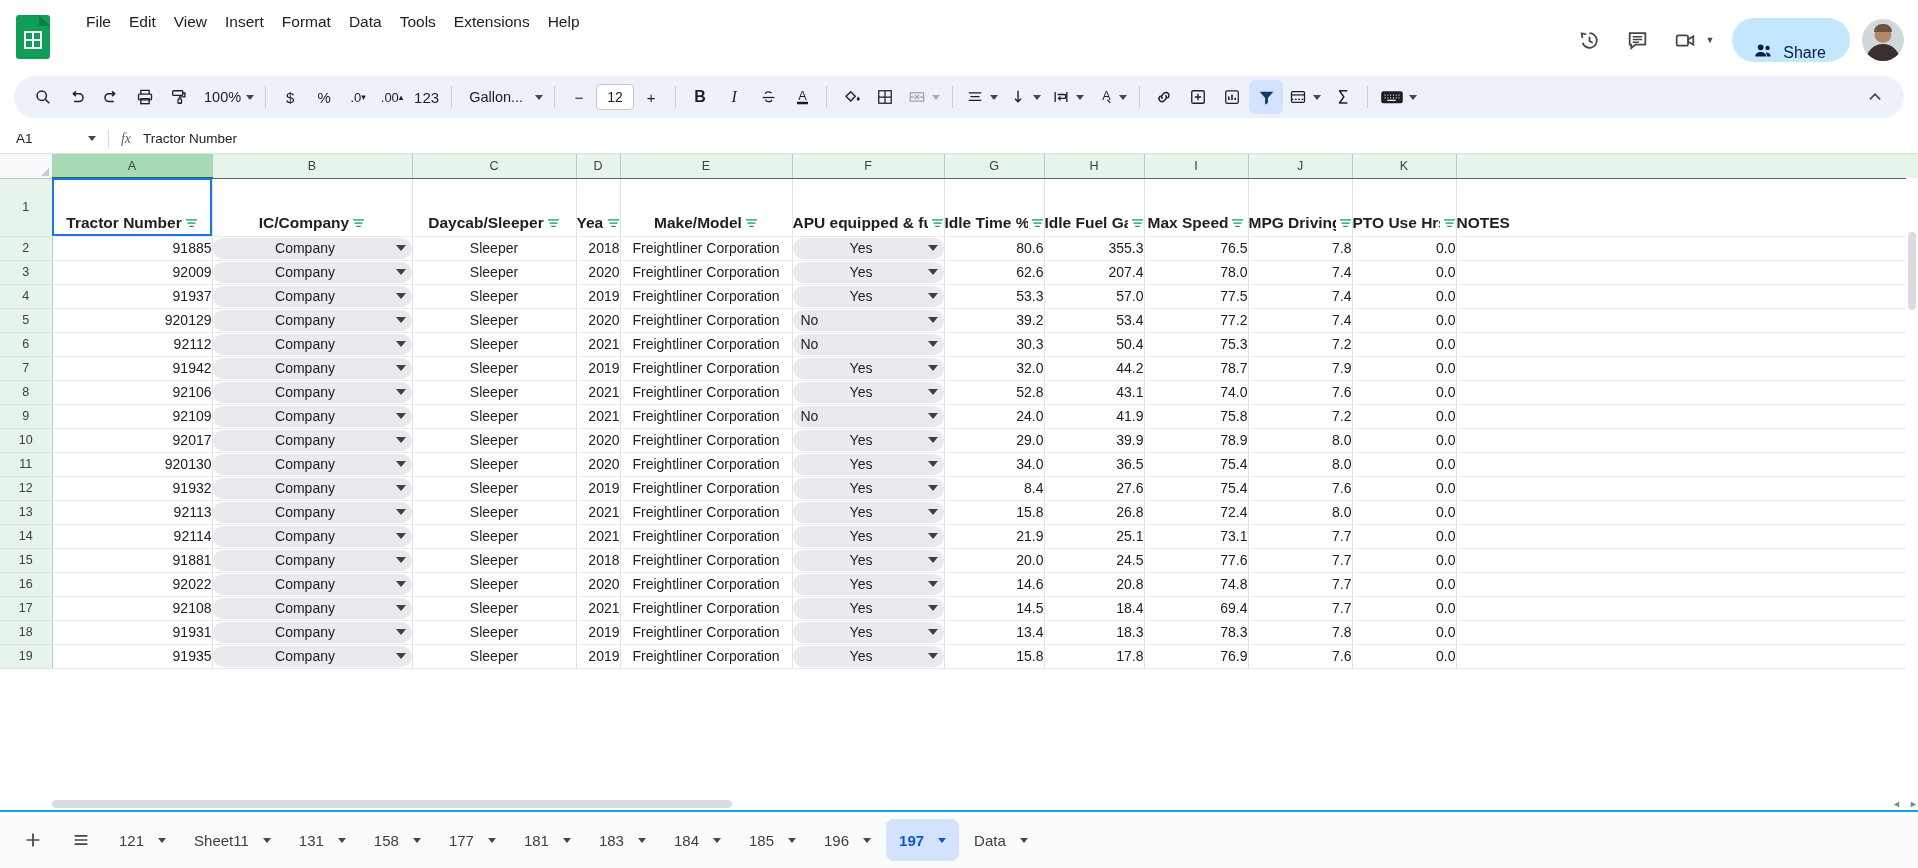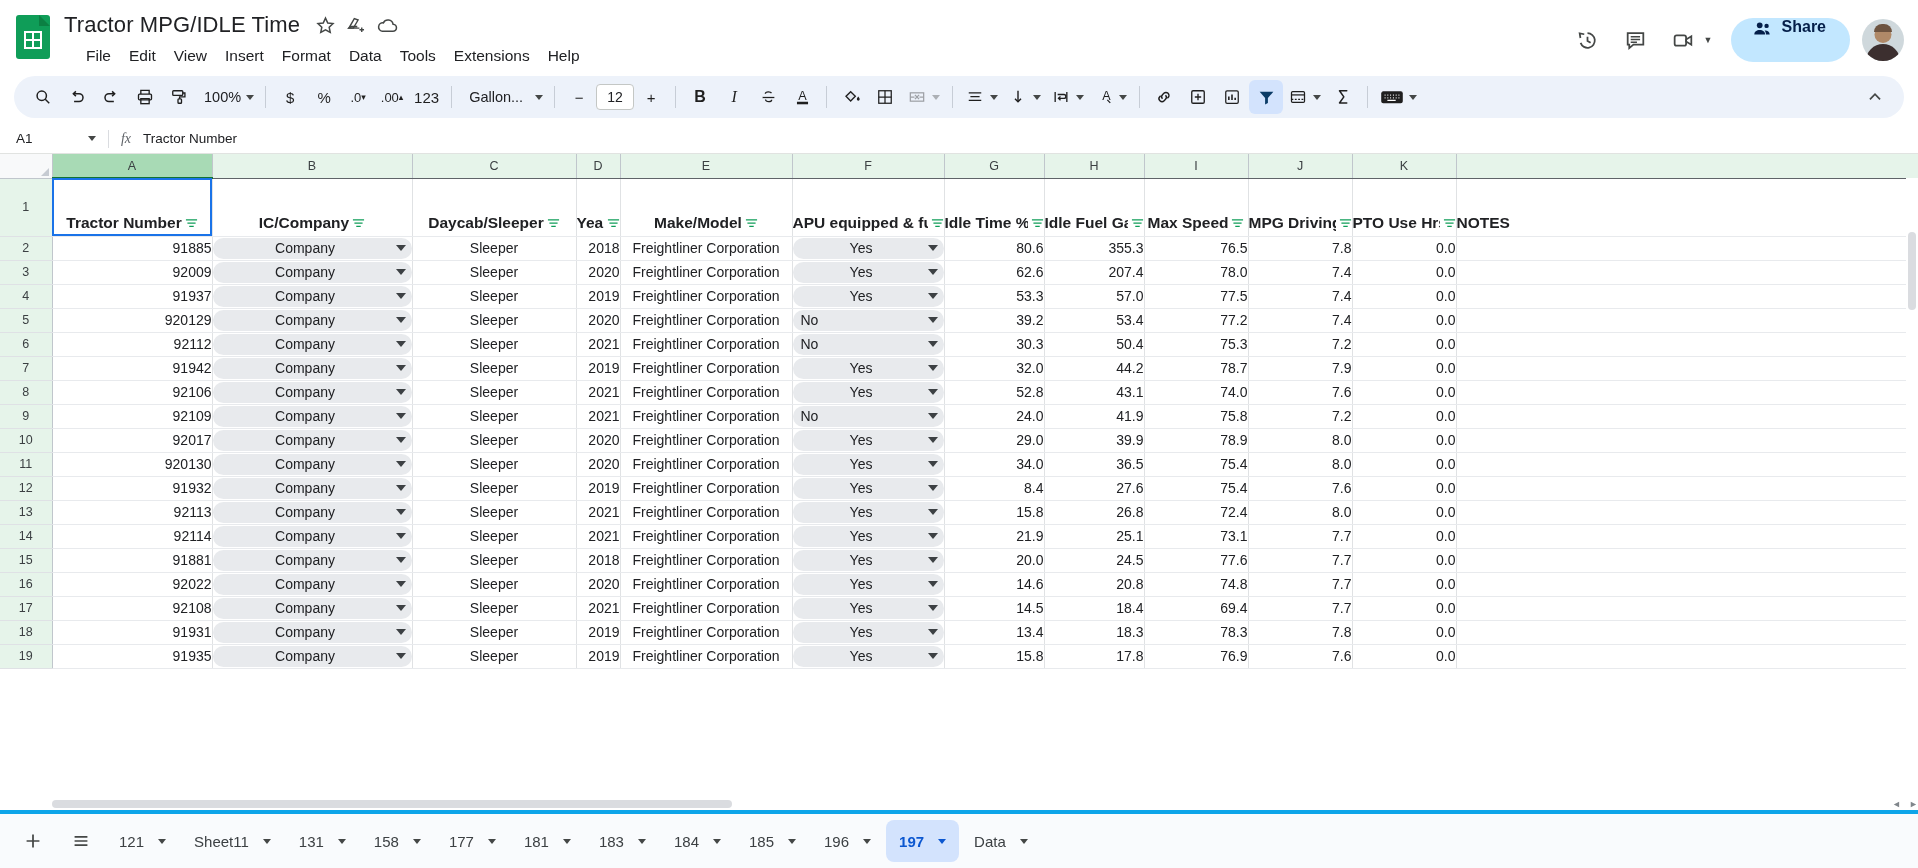--- a/index.html
+++ b/index.html
@@ -35,22 +35,22 @@
   .title-row { display:flex; align-items:center; height:34px; }
   .doc-title { font-size:22px; color:#202124; letter-spacing:0.1px; padding-right:12px; white-space:nowrap;}
   .ticon { width:26px; height:26px; margin-right:5px; display:flex; align-items:center; justify-content:center; color:#444746; }
   .menu-row { display:flex; align-items:center; height:26px; margin-top:1px;margin-left:18px; }
   .menu-item { font-size:15.5px; color:#202124; padding:2px 9px; border-radius:4px; white-space:nowrap; }
   .menu-item:first-child { padding-left:4px; }
   .top-right { margin-left:auto; display:flex; align-items:center; gap:4px; padding-top:10px; }
   .rt-icon { width:44px; height:44px; border-radius:50%; display:flex; align-items:center; justify-content:center; color:#444746; }
   .cam-caret { font-size:9px; color:#444746; margin-left:-6px; margin-right:4px; }
   .share-btn {
-    height:44px; background:#c2e7ff; border-radius:22px; display:flex; align-items:flex-start;
-    gap:9px; padding:0 24px 0 20px; color:#041e49; font-size:16px; margin-left:10px; margin-right:8px;font-weight:bold;
+    height:44px; background:#c2e7ff; border-radius:22px; display:flex; align-items:flex-end;
+    gap:9px; padding:0 24px 0 20px; color:#041e49; font-size:16px; margin-left:10px; margin-right:8px;
   }
   .avatar { width:42px; height:42px; border-radius:50%; overflow:hidden; background:#cfd8dc; position:relative; }
   .avatar .head{ position:absolute; left:50%; top:7px; transform:translateX(-50%); width:17px;height:17px;border-radius:50%;background:#b08968;}
   .avatar .body{ position:absolute; left:50%; bottom:-2px; transform:translateX(-50%); width:34px;height:19px;border-radius:17px 17px 0 0;background:#3c2f2f;}
   .avatar .hair{ position:absolute; left:50%; top:5px; transform:translateX(-50%); width:18px;height:8px;border-radius:9px 9px 0 0;background:#6d5340;}
 
   
   .toolbar-wrap { padding:0 14px 6px 14px; background:#fff; }
   .toolbar {
     background:#edf2fa; border-radius:24px; height:42px;
@@ -111,57 +111,37 @@
   .chip .dn { width:0;height:0;border-left:5px solid transparent;border-right:5px solid transparent;border-top:6px solid #3c4043; margin-left:6px; flex:none;}
 
   
   .vscroll { position:absolute; right:0; top:24px; width:12px; bottom:14px; background:#fff; }
   .vscroll .thumb { position:absolute; top:54px; left:2px; width:8px; height:78px; border-radius:4px; background:#dadce0; }
   .hscroll { position:absolute; left:52px; right:14px; bottom:0; height:12px; background:#fff; }
   .hscroll .thumb { position:absolute; left:0; top:2px; width:680px; height:8px; border-radius:4px; background:#dadce0; }
   .hs-arrow { position:absolute; right:0; bottom:0; width:26px; height:12px; display:flex; align-items:center; justify-content:space-between; color:#80868b; font-size:9px;}
 
   
-  .tabbar { height:58px; background:#f9fbfd; border-top:4px solid #0ea5e9; display:flex; align-items:center; padding:0 10px; gap:2px; }
+  .tabbar { height:58px; background:#f9fbfd; border-top:2px solid #0ea5e9; display:flex; align-items:center; padding:0 10px; gap:2px; }
   .tb-btn { width:46px; height:46px; border-radius:50%; display:flex; align-items:center; justify-content:center; color:#444746; }
   .sheet-tab { height:42px; display:flex; align-items:center; gap:9px; padding:0 13px; border-radius:8px;
                font-size:15px; color:#3c4043; white-space:nowrap; }
   .sheet-tab.active { background:#d3e3fd; color:#0b57d0; font-weight:bold; }
   .sheet-tab .caret { border-top-color:#444746; }
   .sheet-tab.active .caret { border-top-color:#0b57d0; }
   svg { display:block; }
 </style>
 </head>
 <body>
 
 <div class="topbar">
   <div class="doc-logo">
     <div class="sheets-glyph"></div>
   </div>
   <div class="title-block">
-    <div class="title-row">
-      <div class="doc-title">Tractor MPG/IDLE Time</div>
-      <div class="ticon">
-        <svg width="21" height="21" viewBox="0 0 24 24" fill="none" stroke="#444746" stroke-width="1.7">
-            <path d="M12 3.5l2.6 5.6 6 .7-4.4 4.1 1.2 6-5.4-3-5.4 3 1.2-6L3.4 9.8l6-.7z"></path>
-          </svg>
-      </div>
-      <div class="ticon">
-        <svg width="21" height="21" viewBox="0 0 24 24" fill="none" stroke="#444746" stroke-width="1.6">
-            <path d="M9.5 4.2L3.3 15h5.1l5.4-9.3z"></path>
-            <path d="M12.9 13.2H5.4L3.3 15h12"></path>
-            <path d="M18 14.2v5.2M15.4 16.8h5.2"></path>
-          </svg>
-      </div>
-      <div class="ticon">
-        <svg width="23" height="23" viewBox="0 0 24 24" fill="none" stroke="#444746" stroke-width="1.6">
-            <path d="M6.5 18h11a3.7 3.7 0 0 0 .3-7.4A5.4 5.4 0 0 0 7.7 9.3 3.9 3.9 0 0 0 6.5 18z"></path>
-          </svg>
-      </div>
-    </div>
     <div class="menu-row">
       <div class="menu-item">File</div>
       <div class="menu-item">Edit</div>
       <div class="menu-item">View</div>
       <div class="menu-item">Insert</div>
       <div class="menu-item">Format</div>
       <div class="menu-item">Data</div>
       <div class="menu-item">Tools</div>
       <div class="menu-item">Extensions</div>
       <div class="menu-item">Help</div>

